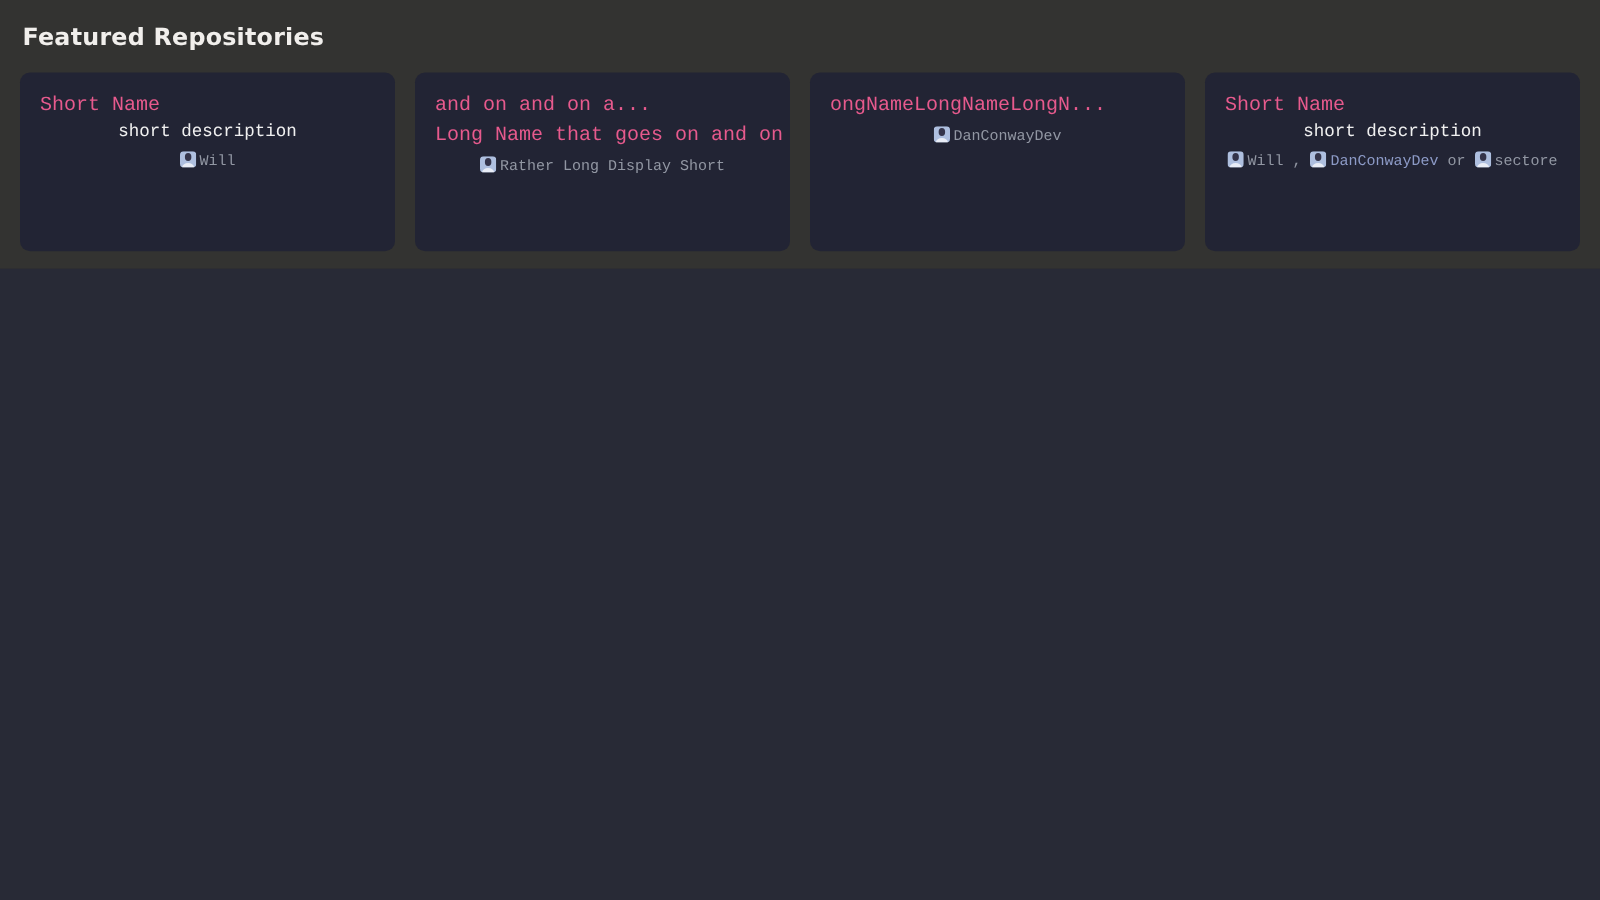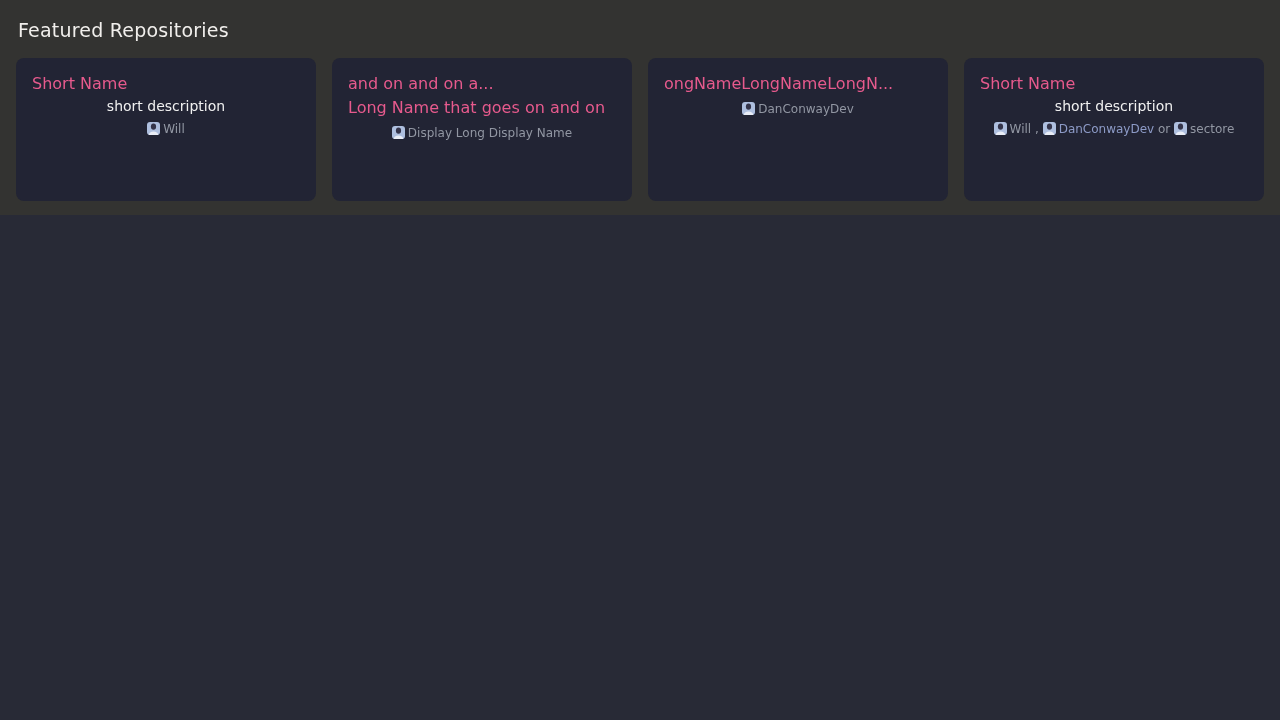--- a/index.html
+++ b/index.html
@@ -14,28 +14,29 @@
   .top-band {
     background: var(--band-bg, #323230);
     padding: 16px 16px 14px 16px;
     box-sizing: border-box;
     width: 1280px;
   }
   .page-title {
     margin: 0 0 14px 2px;
     font-size: 19px;
     line-height: 28px;
-    font-weight: normal;
+    font-weight: bold;
     color: var(--header-white, #f1efec);
     letter-spacing: 0.2px;
   }
   .cards {
     display: grid;
     grid-template-columns: repeat(4, 1fr);
     gap: 16px;
+    font-family: Liberation Mono, monospace;
   }
   .card {
     background: var(--card-bg, #222434);
     border-radius: 8px;
     padding: 14px 16px;
     box-sizing: border-box;
     height: 143px;
     overflow: hidden;
     cursor: pointer;
   }
@@ -98,21 +99,21 @@
         </div>
         <div class="card">
           <div class="card-title">
             <div>and on and on a...</div>
             <div>Long Name that goes on and on</div>
           </div>
           <div class="card-maint"><span class="maint-item"><span class="avatar"><svg width="13" height="13" viewBox="0 0 13 13">
                   <rect width="13" height="13" rx="3" fill="#aebfdf"></rect>
                   <ellipse cx="6.5" cy="4.6" rx="2.6" ry="3.2" fill="#34344a"></ellipse>
                   <path d="M1.6 13c.4-2.4 2.3-3.6 4.9-3.6s4.5 1.2 4.9 3.6z" fill="#e9edf6"></path>
-                </svg></span><span class="maint-name">Display Long Display Name</span></span></div>
+                </svg></span><span class="maint-name">Rather Long Display Short</span></span></div>
         </div>
         <div class="card">
           <div class="card-title">
             <div>ongNameLongNameLongN...</div>
           </div>
           <div class="card-maint"><span class="maint-item"><span class="avatar"><svg width="13" height="13" viewBox="0 0 13 13">
                   <rect width="13" height="13" rx="3" fill="#aebfdf"></rect>
                   <ellipse cx="6.5" cy="4.6" rx="2.6" ry="3.2" fill="#34344a"></ellipse>
                   <path d="M1.6 13c.4-2.4 2.3-3.6 4.9-3.6s4.5 1.2 4.9 3.6z" fill="#e9edf6"></path>
                 </svg></span><span class="maint-name">DanConwayDev</span></span></div>

